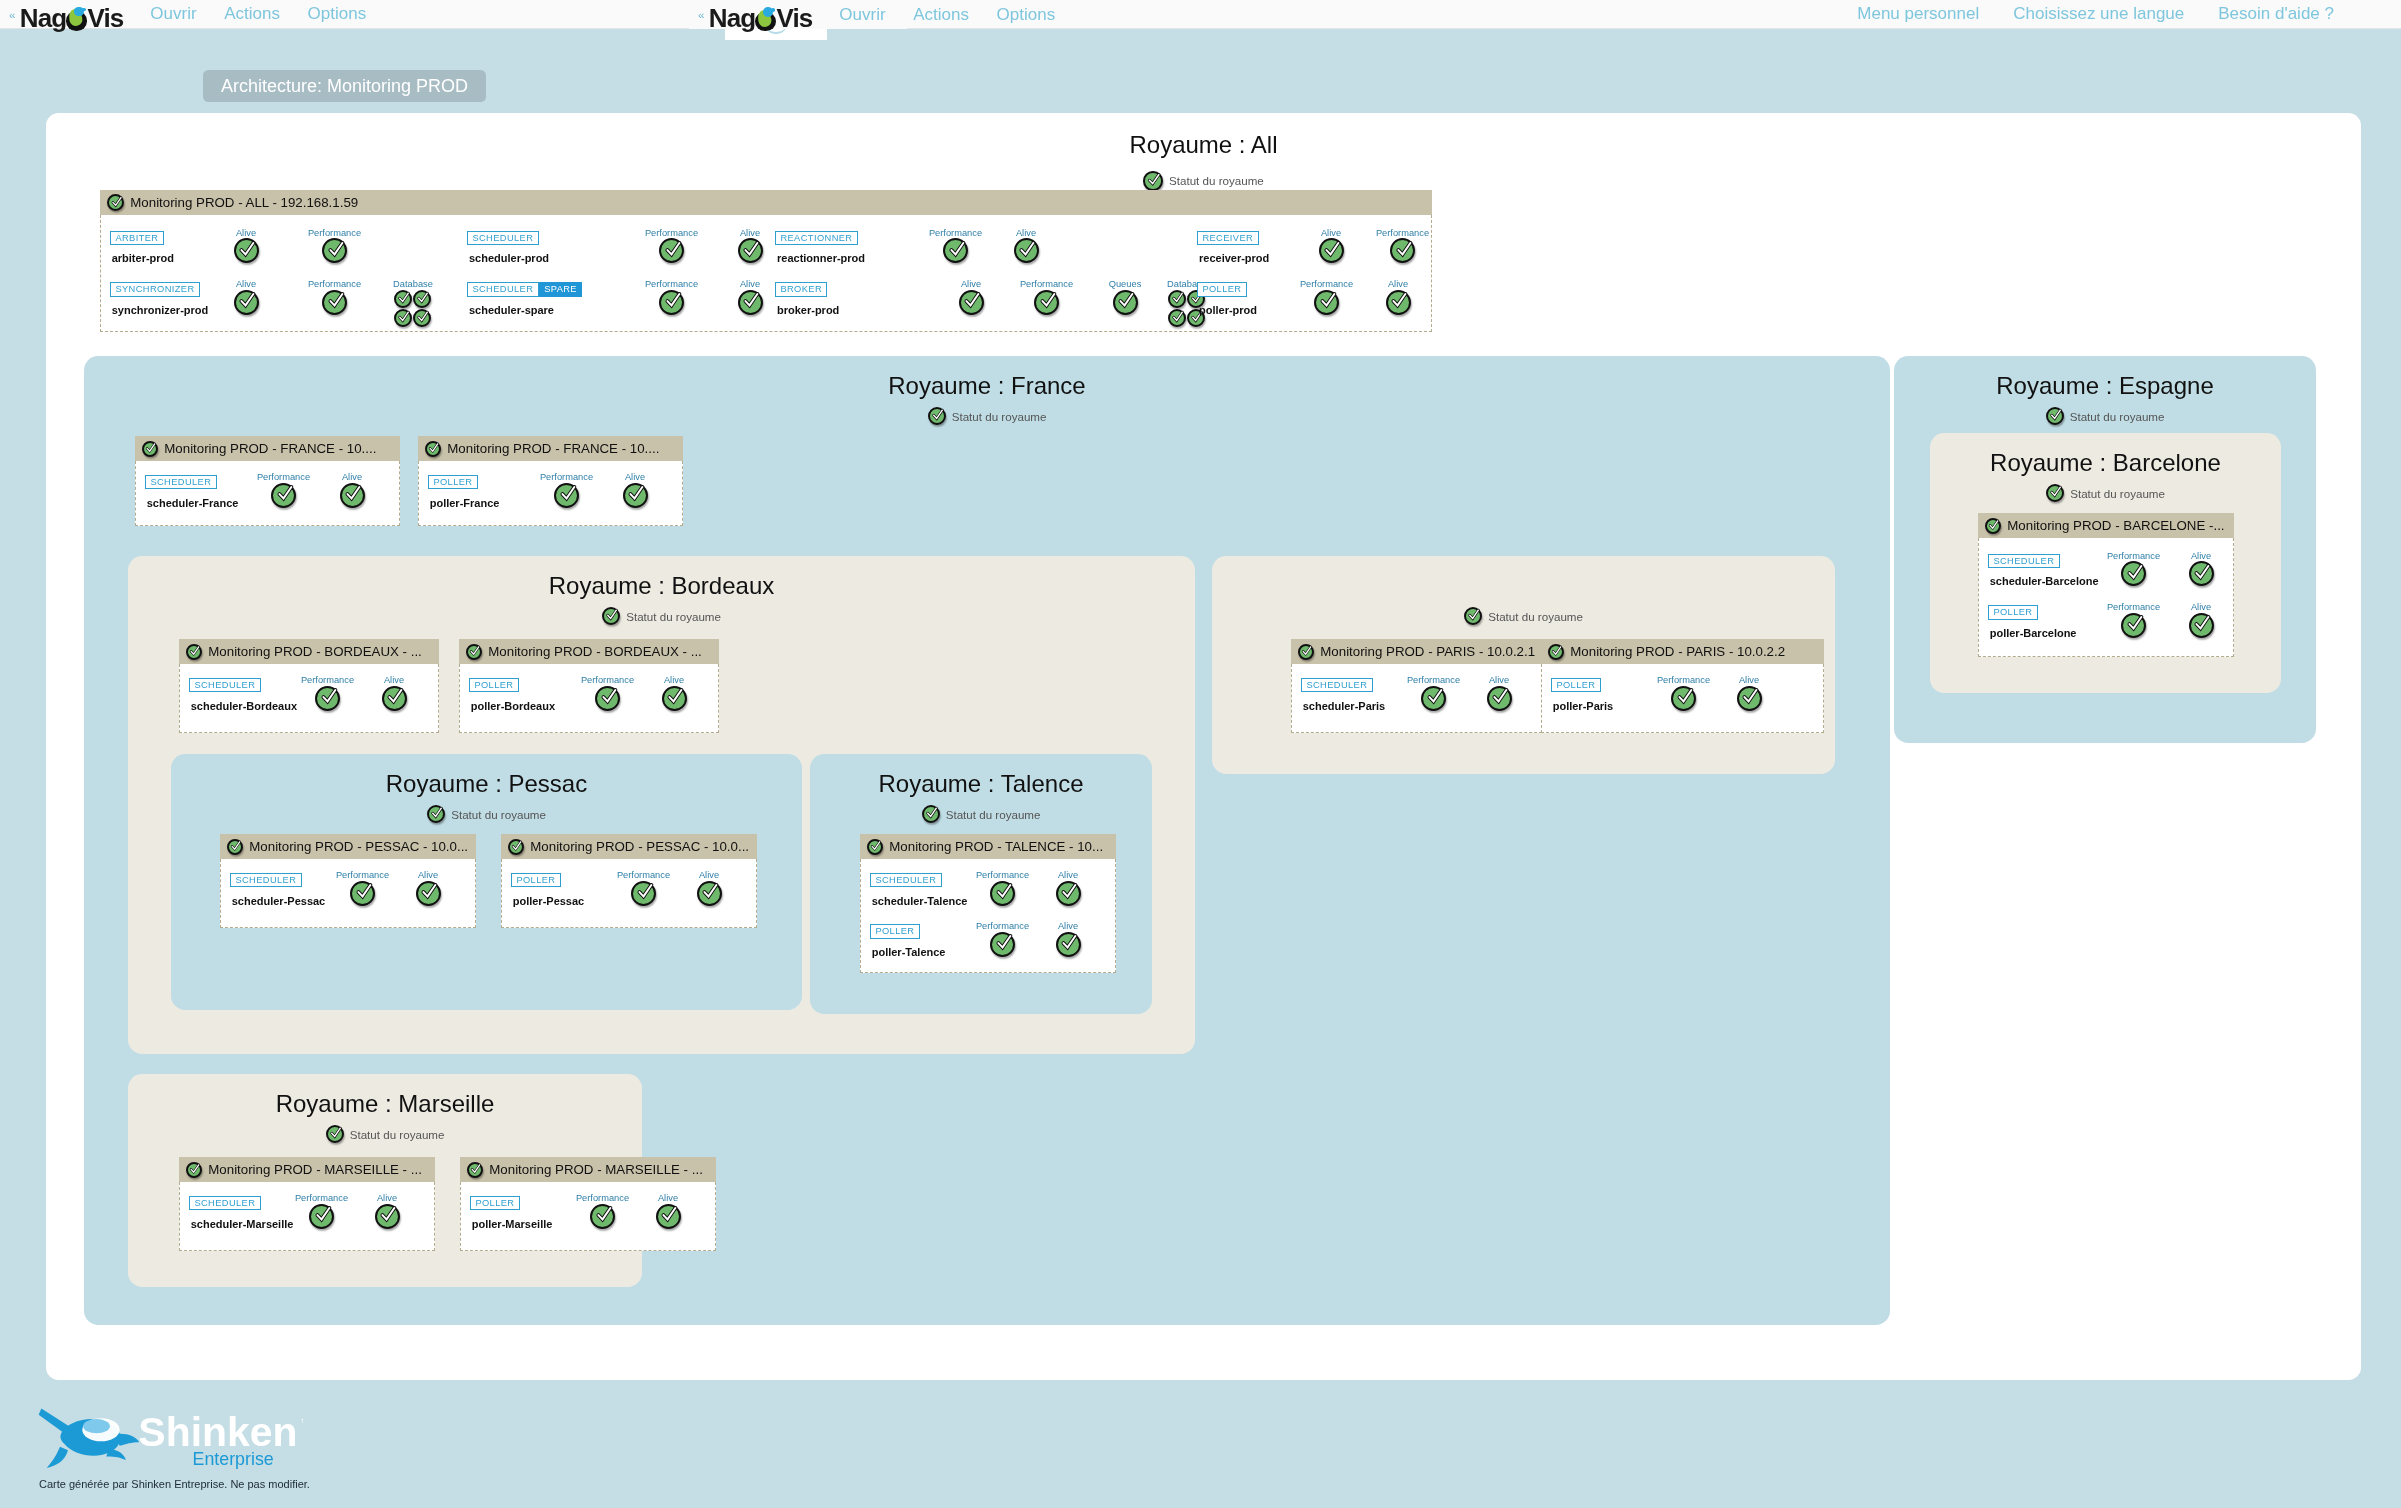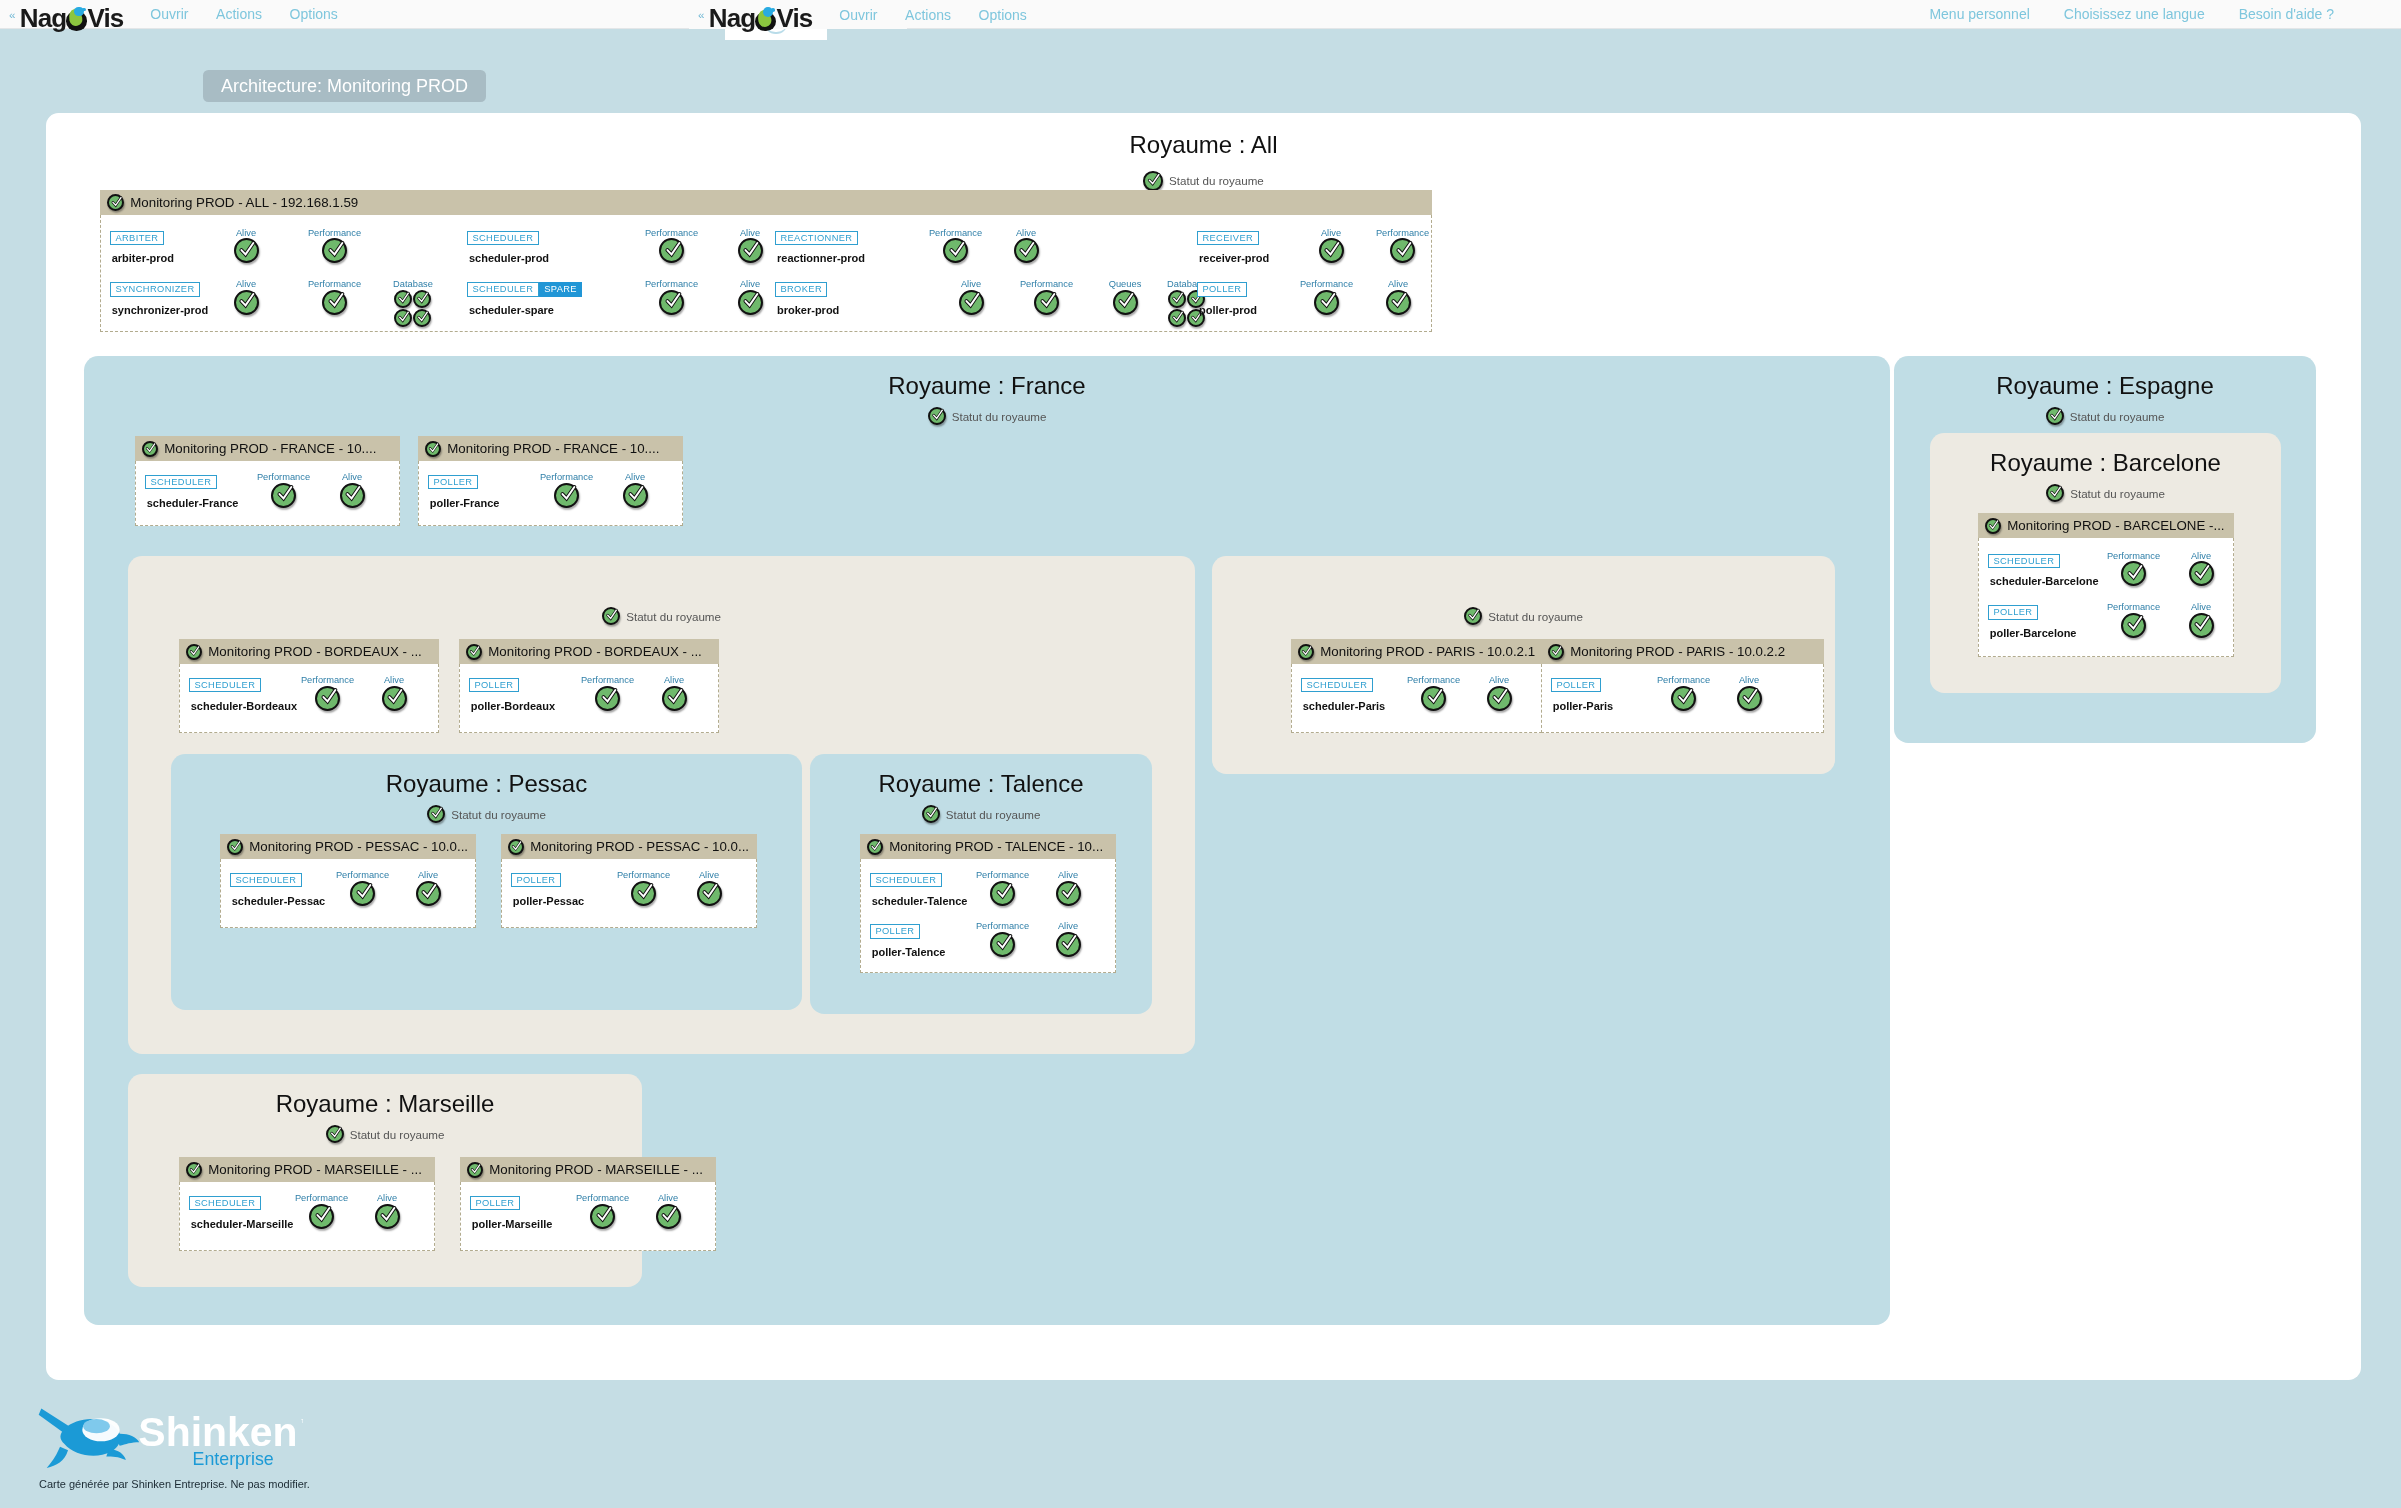--- a/index.html
+++ b/index.html
@@ -28,21 +28,21 @@
   .nv-logo .seg { line-height:1; }
   .nv-ball { position:relative; width:23px; height:23px; display:inline-block; margin:0 -0.9px; }
   .nv-ball .blk { position:absolute; left:0.9px; top:3.6px; width:20.5px; height:19.6px; border-radius:50%;
                   background:#111; }
   .nv-ball .grn { position:absolute; left:3.6px; top:1.8px; width:13.3px; height:17px; border-radius:50% 50% 50% 50%/60% 60% 40% 40%;
                   background:#8cc63f; transform:rotate(-12deg); }
   .nv-ball .cyn { position:absolute; left:9px; top:-0.9px; width:9.8px; height:9.8px; border-radius:50%; background:#29abe2; }
   .nv-ball .dot { position:absolute; left:17px; top:0px; width:3.6px; height:3.6px; border-radius:50%; background:#29abe2;}
   .topmenu { display:flex; gap:27.6px; margin-left:27px; }
   .topmenu a, .rightmenu a {
-    color:#7ec6dd; font-size:14px; text-decoration:none; white-space:nowrap;
+    color:#7ec6dd; font-size:17px; text-decoration:none; white-space:nowrap;
   }
   .rightmenu { display:flex; gap:34px; }
 
   
   .center-tab {
     position:absolute; left:725px; top:0; width:102px; height:40px;
     background:#fff; z-index:39;
   }
   .center-tab .smile {
     position:absolute; left:50%; top:23px; transform:translateX(-50%);
@@ -635,20 +635,21 @@
             <svg viewBox="0 0 24 24">
               <path d="M3 12 L9 19 L22 2" stroke="#111" stroke-width="6" fill="none" stroke-linecap="round"></path>
               <path d="M3 12 L9 19 L22 2" stroke="#fff" stroke-width="3" fill="none" stroke-linecap="round"></path>
             </svg>
           </span></span>
     </div>
   </div>
 </div>
 
 <div class="royaume beige" style="left:128px; top:556px; width:1067px; height:498px; z-index:9;">
+  <div class="royaume-title" style="top:16px;">Royaume : Bordeaux</div>
   <div class="royaume-status" style="top:51px;">
     <span class="ck" style="width:18px;height:18px;">
       <span class="ring"></span>
         <span class="mark">
           <svg viewBox="0 0 24 24">
             <path d="M3 12 L9 19 L22 2" stroke="#111" stroke-width="6" fill="none" stroke-linecap="round"></path>
             <path d="M3 12 L9 19 L22 2" stroke="#fff" stroke-width="3" fill="none" stroke-linecap="round"></path>
           </svg>
         </span>
     </span>

